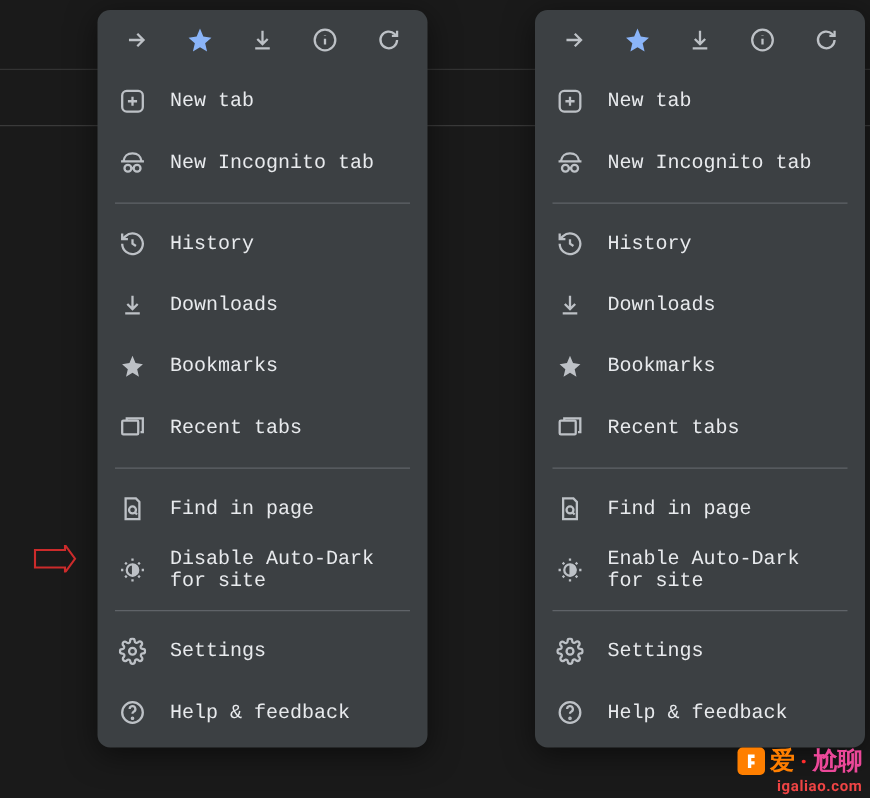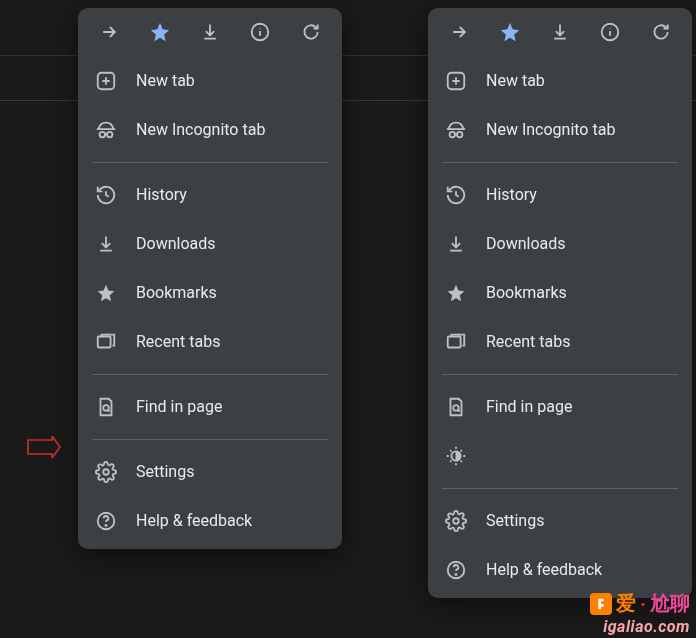--- a/index.html
+++ b/index.html
@@ -67,20 +67,21 @@
       height: 44px;
       display: flex;
       align-items: center;
       justify-content: center;
       color: #bdc1c6;
       border-radius: 50%;
     }
     .toolbar .tb-btn.star { color: #8ab4f8; }
     .menu-list {
       padding-bottom: 4px;
+      font-family: Liberation Mono, monospace;
     }
     .menu-item {
       height: 49px;
       display: flex;
       align-items: center;
       padding: 0 16px;
       color: #e8eaed;
       font-size: 16px;
       cursor: pointer;
     }
@@ -126,25 +127,24 @@
     .watermark .wm-top {
       font-size: 20px;
       font-weight: bold;
       display: flex;
       align-items: center;
       gap: 4px;
     }
     .watermark .wm-top .wm1 { color: #ff7f00; }
     .watermark .wm-top .wm2 { color: #ec4899; }
     .watermark .wm-bottom {
-      font-size: 16px;
-      color: #fca5a5;
+      font-size: 12px;
+      color: #ef4444;
       font-weight: bold;
       letter-spacing: 0.5px;
-      font-style: italic;
     }
     .watermark .q-icon {
       display:inline-flex;
       width:22px;
       height:22px;
       background:#ff7f00;
       border-radius:4px;
       align-items:center;
       justify-content:center;
     }
@@ -265,20 +265,30 @@
         <div class="menu-item">
           <span class="mi-icon">
             <svg width="22" height="22" viewBox="0 0 24 24" fill="none" stroke="currentColor" stroke-width="2">
                 <path d="M6 3h9l3 3v15H6z"></path>
                 <circle cx="12" cy="13" r="3"></circle>
                 <path d="M14 15l2 2"></path>
               </svg>
           </span>
           <span>Find in page</span>
         </div>
+        <div class="menu-item">
+          <span class="mi-icon">
+            <svg width="22" height="22" viewBox="0 0 24 24" fill="currentColor" stroke="currentColor" stroke-width="1">
+                <circle cx="12" cy="12" r="5" fill="none" stroke-width="2"></circle>
+                <path d="M12 7a5 5 0 0 1 0 10z"></path>
+                <path d="M12 2v2M12 20v2M4 12H2M22 12h-2M5.6 5.6l1.4 1.4M17 17l1.4 1.4M5.6 18.4L7 17M17 7l1.4-1.4" stroke-width="2" fill="none"></path>
+              </svg>
+          </span>
+          <span>Disable Auto-Dark for site</span>
+        </div>
 
         <div class="menu-sep"></div>
 
         <div class="menu-item">
           <span class="mi-icon">
             <svg width="22" height="22" viewBox="0 0 24 24" fill="none" stroke="currentColor" stroke-width="2">
                 <circle cx="12" cy="12" r="3"></circle>
                 <path d="M19.4 15a1.7 1.7 0 0 0 .3 1.8l.1.1a2 2 0 1 1-2.8 2.8l-.1-.1a1.7 1.7 0 0 0-1.8-.3 1.7 1.7 0 0 0-1 1.5V21a2 2 0 1 1-4 0v-.1a1.7 1.7 0 0 0-1-1.5 1.7 1.7 0 0 0-1.8.3l-.1.1a2 2 0 1 1-2.8-2.8l.1-.1a1.7 1.7 0 0 0 .3-1.8 1.7 1.7 0 0 0-1.5-1H3a2 2 0 1 1 0-4h.1a1.7 1.7 0 0 0 1.5-1 1.7 1.7 0 0 0-.3-1.8l-.1-.1a2 2 0 1 1 2.8-2.8l.1.1a1.7 1.7 0 0 0 1.8.3 1.7 1.7 0 0 0 1-1.5V3a2 2 0 1 1 4 0v.1a1.7 1.7 0 0 0 1 1.5 1.7 1.7 0 0 0 1.8-.3l.1-.1a2 2 0 1 1 2.8 2.8l-.1.1a1.7 1.7 0 0 0-.3 1.8 1.7 1.7 0 0 0 1.5 1H21a2 2 0 1 1 0 4h-.1a1.7 1.7 0 0 0-1.5 1z"></path>
               </svg>
           </span>
@@ -414,20 +424,21 @@
           <span>Find in page</span>
         </div>
         <div class="menu-item">
           <span class="mi-icon">
             <svg width="22" height="22" viewBox="0 0 24 24" fill="currentColor" stroke="currentColor" stroke-width="1">
                 <circle cx="12" cy="12" r="5" fill="none" stroke-width="2"></circle>
                 <path d="M12 7a5 5 0 0 1 0 10z"></path>
                 <path d="M12 2v2M12 20v2M4 12H2M22 12h-2M5.6 5.6l1.4 1.4M17 17l1.4 1.4M5.6 18.4L7 17M17 7l1.4-1.4" stroke-width="2" fill="none"></path>
               </svg>
           </span>
+          <span>Enable Auto-Dark for site</span>
         </div>
 
         <div class="menu-sep"></div>
 
         <div class="menu-item">
           <span class="mi-icon">
             <svg width="22" height="22" viewBox="0 0 24 24" fill="none" stroke="currentColor" stroke-width="2">
                 <circle cx="12" cy="12" r="3"></circle>
                 <path d="M19.4 15a1.7 1.7 0 0 0 .3 1.8l.1.1a2 2 0 1 1-2.8 2.8l-.1-.1a1.7 1.7 0 0 0-1.8-.3 1.7 1.7 0 0 0-1 1.5V21a2 2 0 1 1-4 0v-.1a1.7 1.7 0 0 0-1-1.5 1.7 1.7 0 0 0-1.8.3l-.1.1a2 2 0 1 1-2.8-2.8l.1-.1a1.7 1.7 0 0 0 .3-1.8 1.7 1.7 0 0 0-1.5-1H3a2 2 0 1 1 0-4h.1a1.7 1.7 0 0 0 1.5-1 1.7 1.7 0 0 0-.3-1.8l-.1-.1a2 2 0 1 1 2.8-2.8l.1.1a1.7 1.7 0 0 0 1.8.3 1.7 1.7 0 0 0 1-1.5V3a2 2 0 1 1 4 0v.1a1.7 1.7 0 0 0 1 1.5 1.7 1.7 0 0 0 1.8-.3l.1-.1a2 2 0 1 1 2.8 2.8l-.1.1a1.7 1.7 0 0 0-.3 1.8 1.7 1.7 0 0 0 1.5 1H21a2 2 0 1 1 0 4h-.1a1.7 1.7 0 0 0-1.5 1z"></path>
               </svg>

